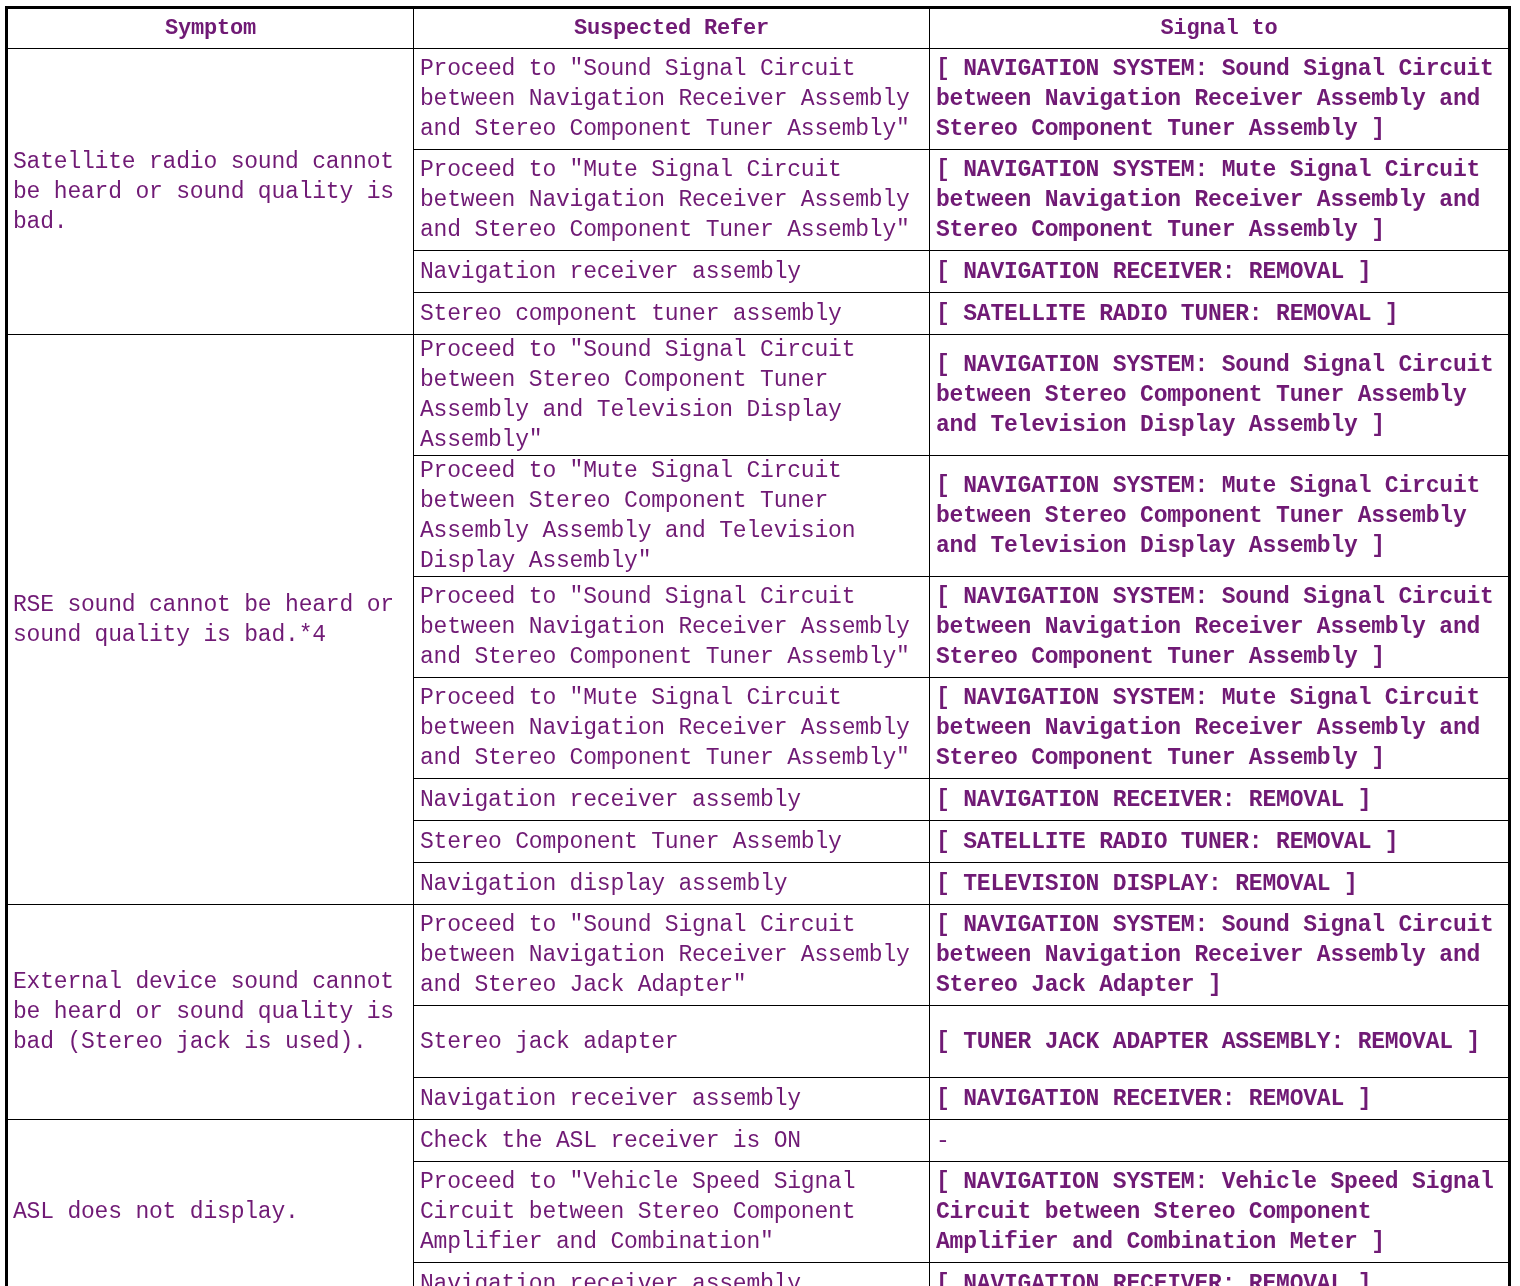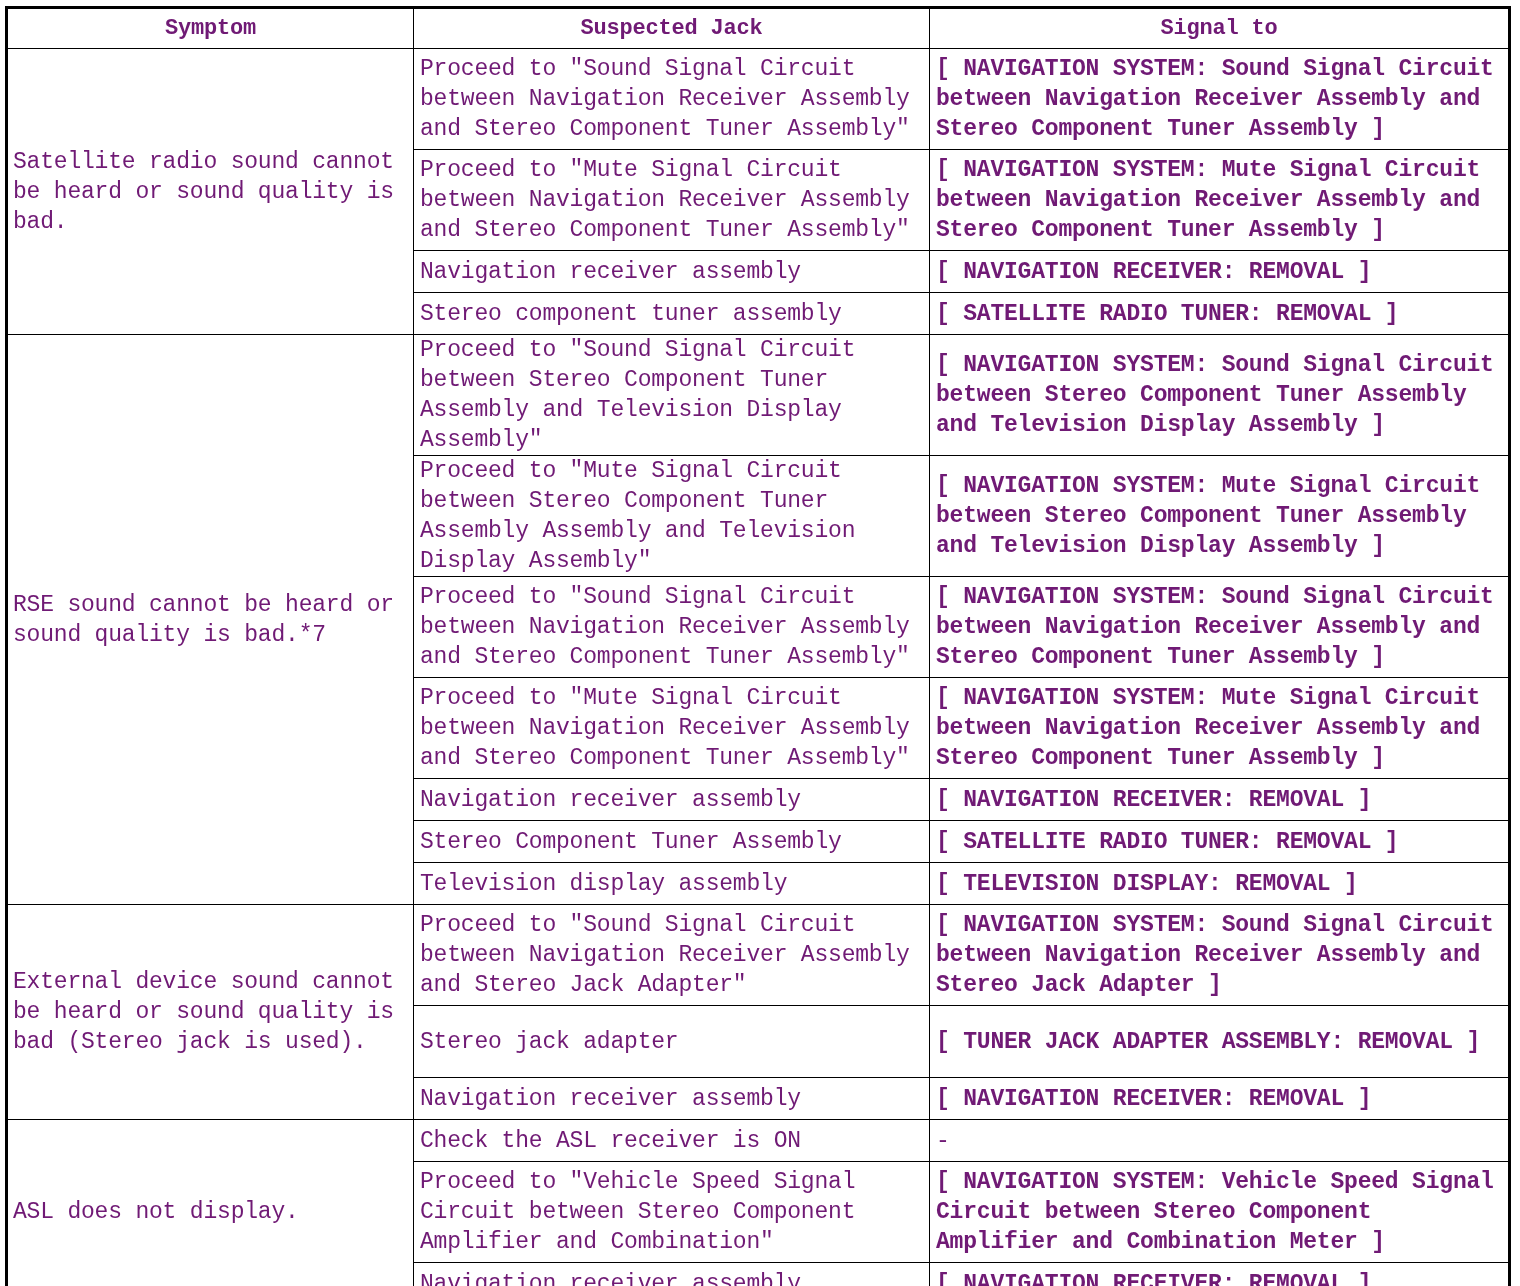--- a/index.html
+++ b/index.html
@@ -42,21 +42,21 @@
 
 <table id="doc-table">
   <colgroup>
       <col class="c1">
       <col class="c2">
       <col class="c3">
     </colgroup>
   <thead>
     <tr>
       <th>Symptom</th>
-      <th>Suspected Jack</th>
+      <th>Suspected Refer</th>
       <th>Signal to</th>
     </tr>
   </thead>
   <tbody>
 
     <tr class="h3">
       <td rowspan="4" class="sym">Satellite radio sound cannot be heard or sound quality is bad.</td>
       <td>Proceed to "Sound Signal Circuit between Navigation Receiver Assembly and Stereo Component Tuner Assembly"</td>
       <td class="ref">[ NAVIGATION SYSTEM: Sound Signal Circuit between Navigation Receiver Assembly and Stereo Component Tuner Assembly ]</td>
     </tr>
@@ -67,21 +67,21 @@
     <tr class="h1">
       <td>Navigation receiver assembly</td>
       <td class="ref">[ NAVIGATION RECEIVER: REMOVAL ]</td>
     </tr>
     <tr class="h1">
       <td>Stereo component tuner assembly</td>
       <td class="ref">[ SATELLITE RADIO TUNER: REMOVAL ]</td>
     </tr>
 
     <tr class="h3">
-      <td rowspan="7" class="sym">RSE sound cannot be heard or sound quality is bad.*7</td>
+      <td rowspan="7" class="sym">RSE sound cannot be heard or sound quality is bad.*4</td>
       <td>Proceed to "Sound Signal Circuit between Stereo Component Tuner Assembly and Television Display Assembly"</td>
       <td class="ref">[ NAVIGATION SYSTEM: Sound Signal Circuit between Stereo Component Tuner Assembly and Television Display Assembly ]</td>
     </tr>
     <tr class="h3">
       <td>Proceed to "Mute Signal Circuit between Stereo Component Tuner Assembly Assembly and Television Display Assembly"</td>
       <td class="ref">[ NAVIGATION SYSTEM: Mute Signal Circuit between Stereo Component Tuner Assembly and Television Display Assembly ]</td>
     </tr>
     <tr class="h3">
       <td>Proceed to "Sound Signal Circuit between Navigation Receiver Assembly and Stereo Component Tuner Assembly"</td>
       <td class="ref">[ NAVIGATION SYSTEM: Sound Signal Circuit between Navigation Receiver Assembly and Stereo Component Tuner Assembly ]</td>
@@ -92,21 +92,21 @@
     </tr>
     <tr class="h1">
       <td>Navigation receiver assembly</td>
       <td class="ref">[ NAVIGATION RECEIVER: REMOVAL ]</td>
     </tr>
     <tr class="h1">
       <td>Stereo Component Tuner Assembly</td>
       <td class="ref">[ SATELLITE RADIO TUNER: REMOVAL ]</td>
     </tr>
     <tr class="h1">
-      <td>Television display assembly</td>
+      <td>Navigation display assembly</td>
       <td class="ref">[ TELEVISION DISPLAY: REMOVAL ]</td>
     </tr>
 
     <tr class="h3">
       <td rowspan="3" class="sym">External device sound cannot be heard or sound quality is bad (Stereo jack is used).</td>
       <td>Proceed to "Sound Signal Circuit between Navigation Receiver Assembly and Stereo Jack Adapter"</td>
       <td class="ref">[ NAVIGATION SYSTEM: Sound Signal Circuit between Navigation Receiver Assembly and Stereo Jack Adapter ]</td>
     </tr>
     <tr class="h2">
       <td>Stereo jack adapter</td>

